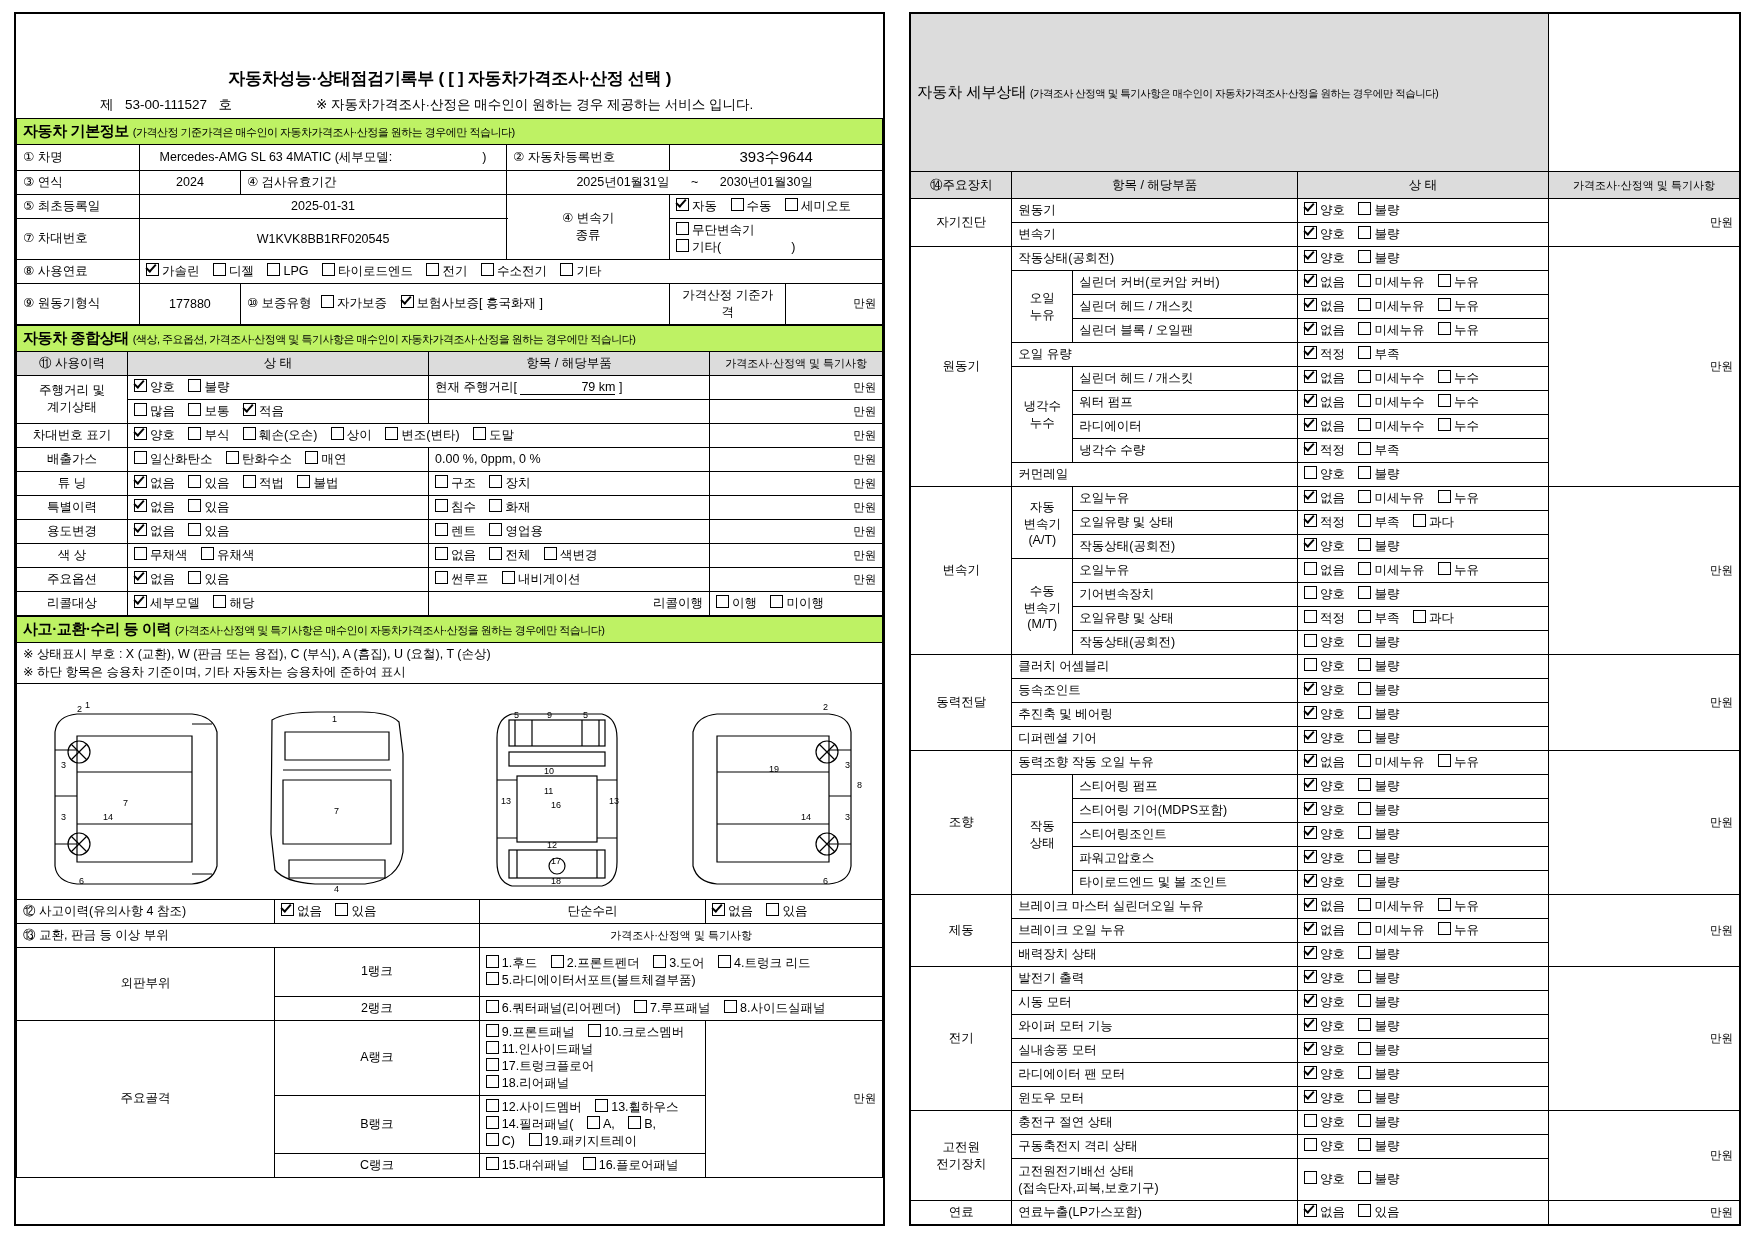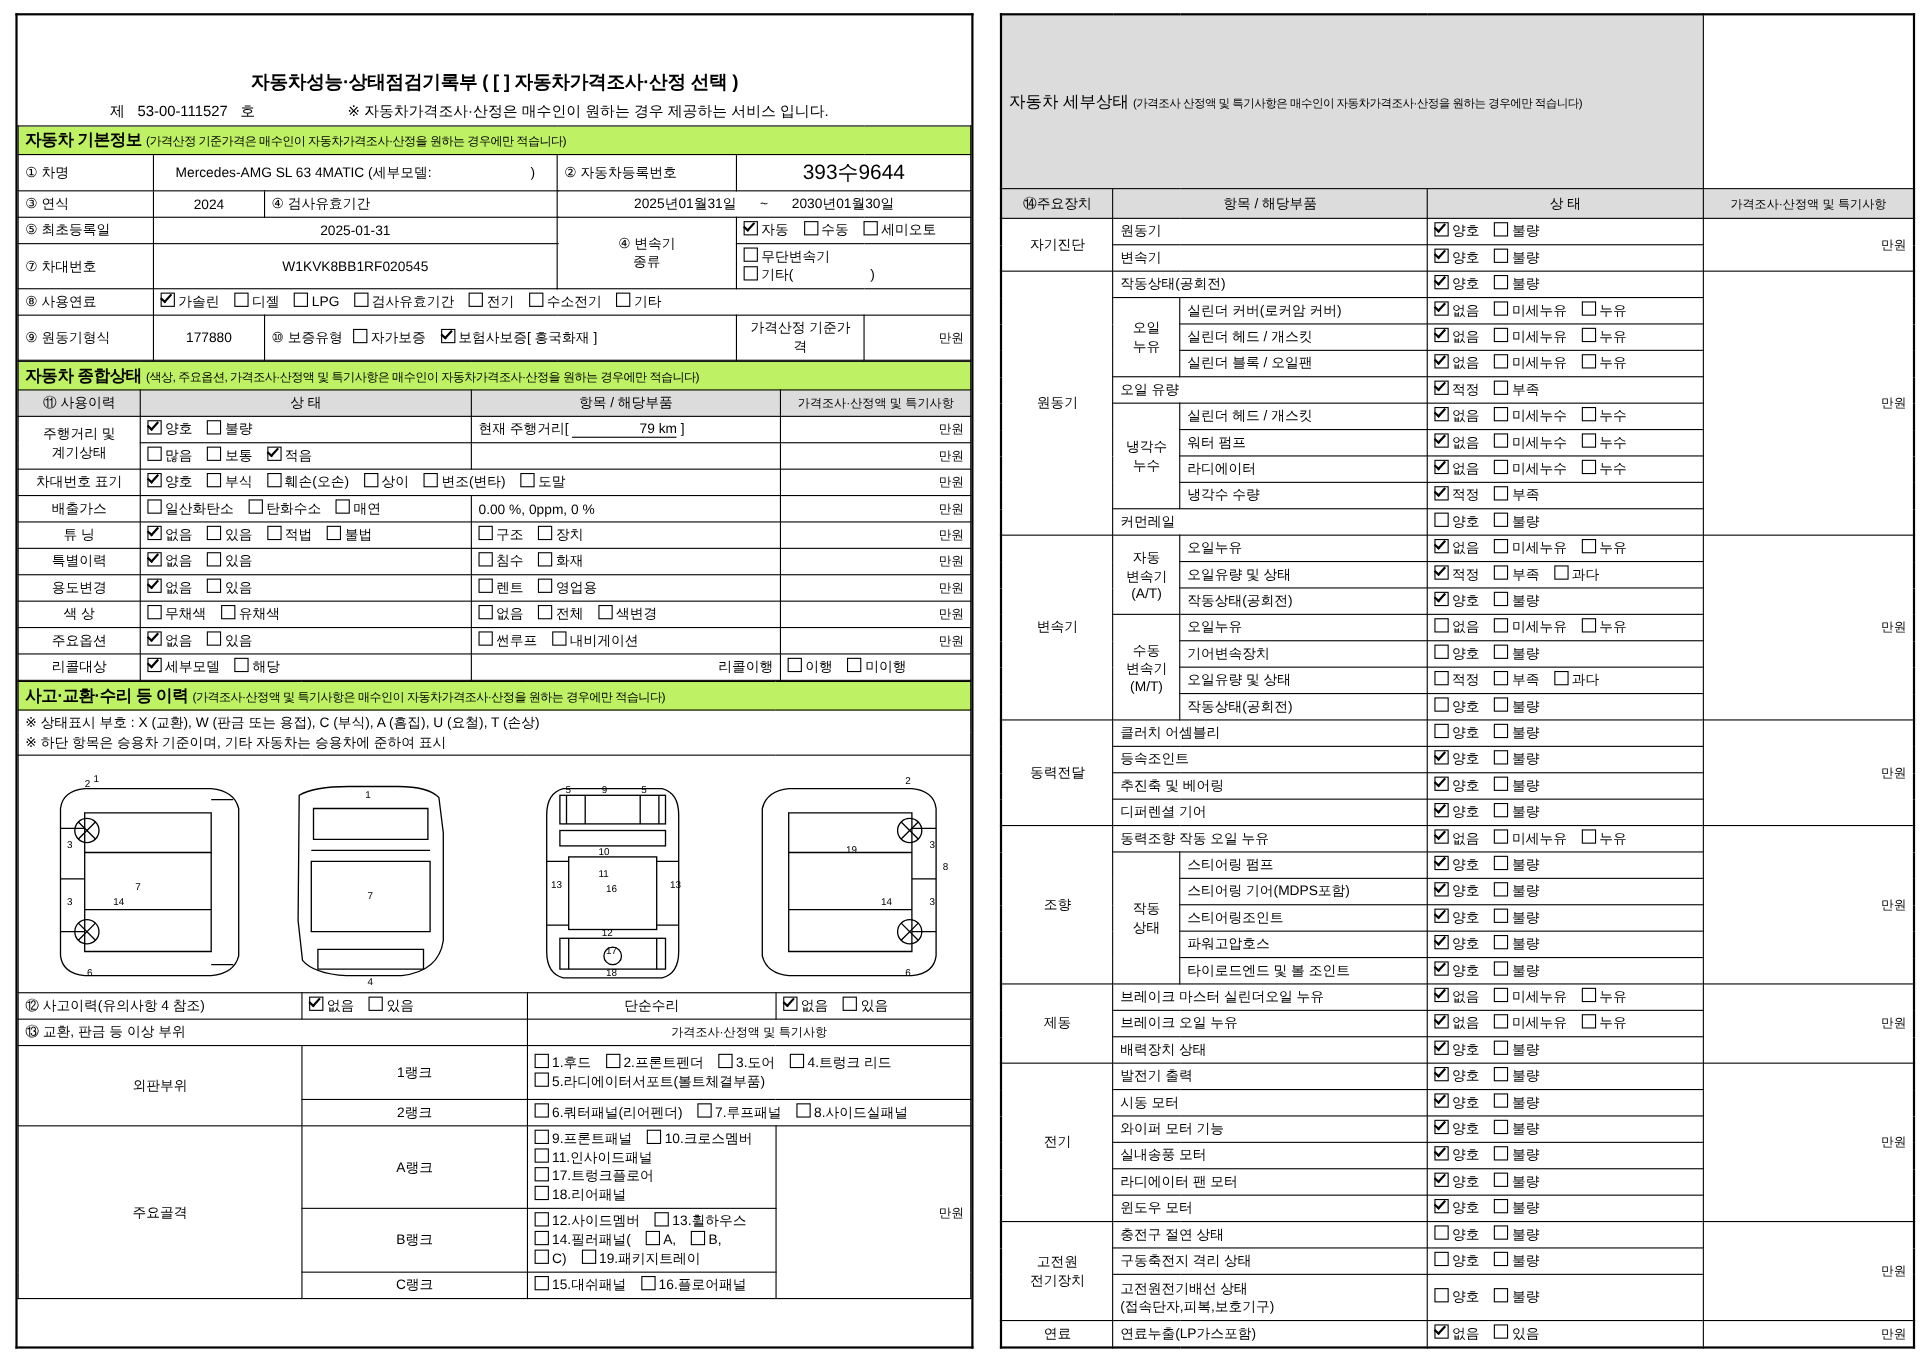--- a/index.html
+++ b/index.html
@@ -77,21 +77,21 @@
                   <span>자동차 기본정보</span>
                   <span class="note">(가격산정 기준가격은 매수인이 자동차가격조사·산정을 원하는 경우에만 적습니다)</span>
                 </td>
               </tr>
               <tr class="row-h">
                 <td class="cellpad" style="width:110px;">① 차명</td>
                 <td class="cellpad c" colspan="4" style="width:420px;">
                   <span>Mercedes-AMG SL 63 4MATIC (세부모델:</span><span style="display:inline-block;width:90px;"></span><span>)</span>
                 </td>
                 <td class="cellpad" style="width:150px;">② 자동차등록번호</td>
-                <td class="cellpad c bold" colspan="2" style="font-size:19px;">393수9644</td>
+                <td class="cellpad c bold" colspan="2" style="font-size:15px;">393수9644</td>
               </tr>
               <tr class="row-h">
                 <td class="cellpad">③ 연식</td>
                 <td class="cellpad c" colspan="2">2024</td>
                 <td class="cellpad" colspan="2">④ 검사유효기간</td>
                 <td class="cellpad c" colspan="3">
                   <span>2025년01월31일</span>
                   <span style="margin:0 18px;">~</span>
                   <span>2030년01월30일</span>
                 </td>
@@ -116,21 +116,21 @@
                   <span class="opt"><span class="cb"></span><span>무단변속기</span></span>
                   <span class="opt"><span class="cb"></span><span>기타(</span><span style="display:inline-block;width:70px;"></span><span>)</span></span>
                 </td>
               </tr>
               <tr class="row-h">
                 <td class="cellpad">⑧ 사용연료</td>
                 <td class="cellpad l" colspan="7">
                   <span class="opt"><span class="cb on"></span><span>가솔린</span></span>
                   <span class="opt"><span class="cb"></span><span>디젤</span></span>
                   <span class="opt"><span class="cb"></span><span>LPG</span></span>
-                  <span class="opt"><span class="cb"></span><span>검사유효기간</span></span>
+                  <span class="opt"><span class="cb"></span><span>타이로드엔드</span></span>
                   <span class="opt"><span class="cb"></span><span>전기</span></span>
                   <span class="opt"><span class="cb"></span><span>수소전기</span></span>
                   <span class="opt"><span class="cb"></span><span>기타</span></span>
                 </td>
               </tr>
               <tr class="row-h">
                 <td class="cellpad">⑨ 원동기형식</td>
                 <td class="cellpad c" colspan="2">177880</td>
                 <td class="cellpad l" colspan="3">
                   <span>⑩ 보증유형</span>

